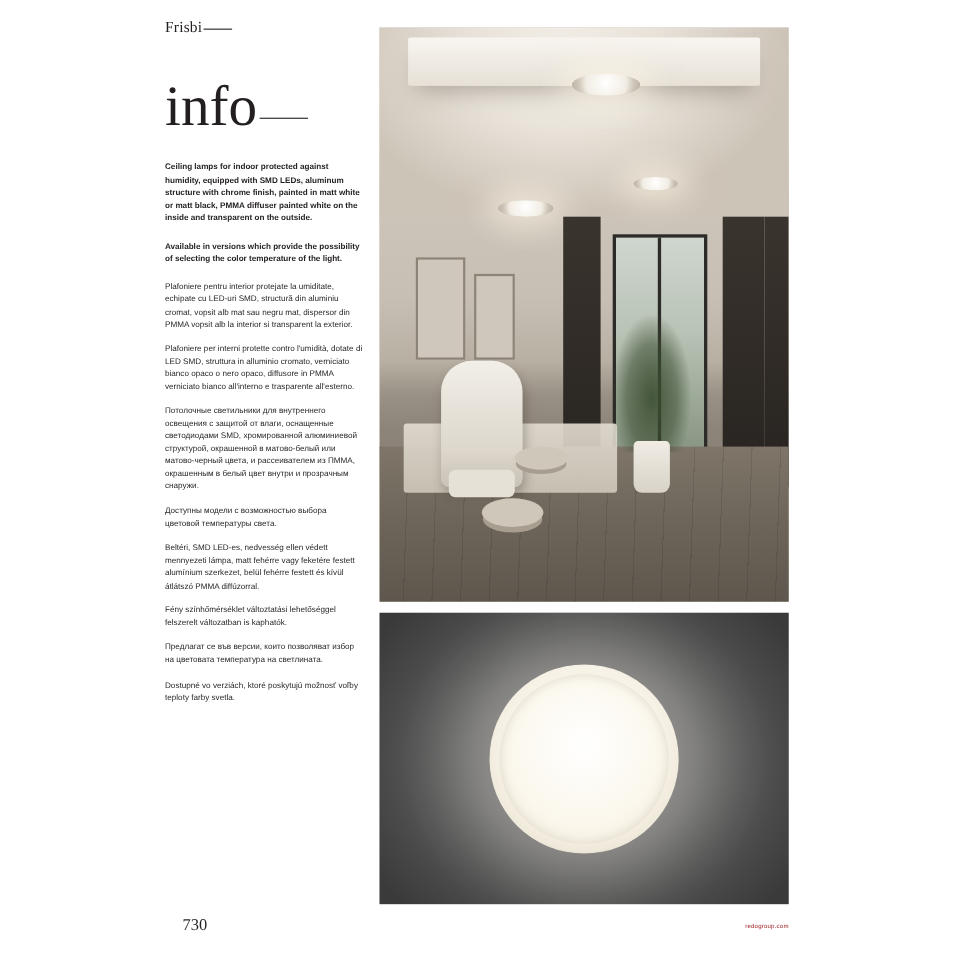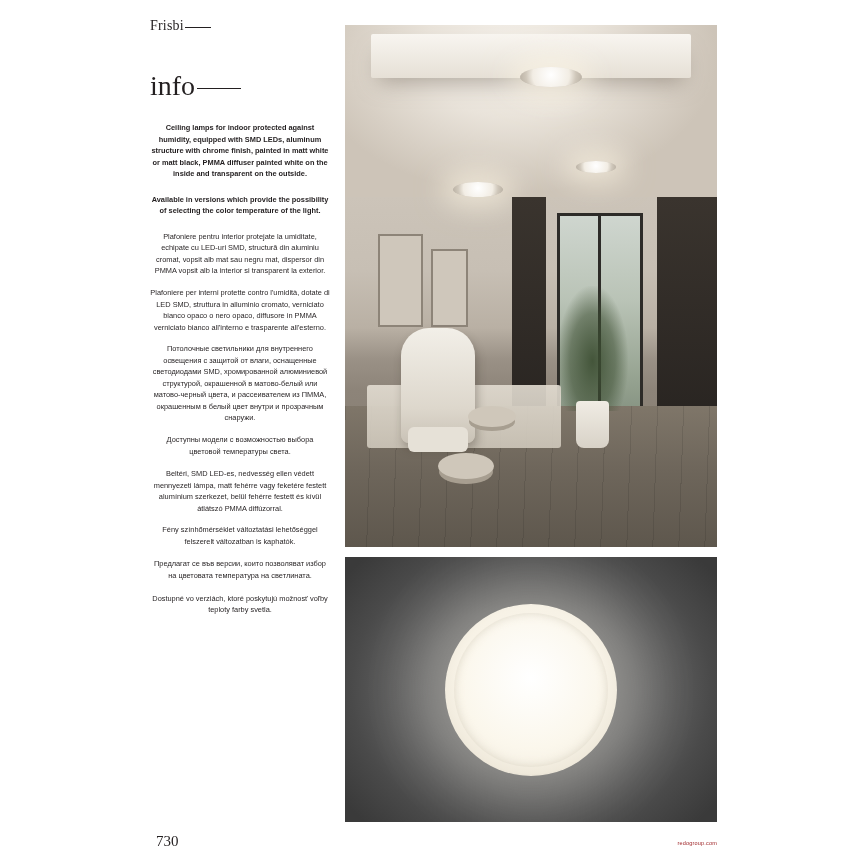--- a/index.html
+++ b/index.html
@@ -38,21 +38,21 @@
   }
   .brand .rule {
     display: inline-block;
     width: 26px;
     border-bottom: 1px solid #231f20;
     vertical-align: 2px;
     margin-left: 1px;
   }
   .title {
     font-family: "Liberation Serif", serif;
-    font-size: 28px;
+    font-size: 52px;
     font-weight: 400;
     line-height: 1;
     margin: 38px 0 0 0;
     color: #231f20;
     white-space: nowrap;
   }
   .title .rule {
     display: inline-block;
     width: 44px;
     border-bottom: 1.5px solid #231f20;
@@ -63,21 +63,20 @@
   .desc-block {
     margin-top: 22px;
     font-size: 7.4px;
     line-height: 1.56;
     color: #231f20;
     width: 180px;
     text-align: left;
   }
   .desc-block p {
     margin: 10px 0 11px 0;
-    text-align: center;
   }
   .desc-block p.bold {
     font-weight: bold;
     margin-bottom: 14px;
   }
   .desc-block p.tight {
     margin-bottom: 2px;
   }
 
   
@@ -235,21 +234,21 @@
     position: absolute;
     inset: 9px;
     border-radius: 50%;
     background: radial-gradient(circle at 50% 42%, #ffffff 0%, #fbf7ec 60%, #f0ebdd 100%);
     box-shadow: inset 0 0 10px rgba(190,180,160,.45);
   }
 
   
   .page-number {
     position: absolute;
-    left: 156px;
+    left: 166px;
     top: 833px;
     font-family: "Liberation Serif", serif;
     font-size: 15px;
     color: #231f20;
   }
   .footer-url {
     position: absolute;
     right: 151px;
     top: 840px;
     font-size: 5.5px;

